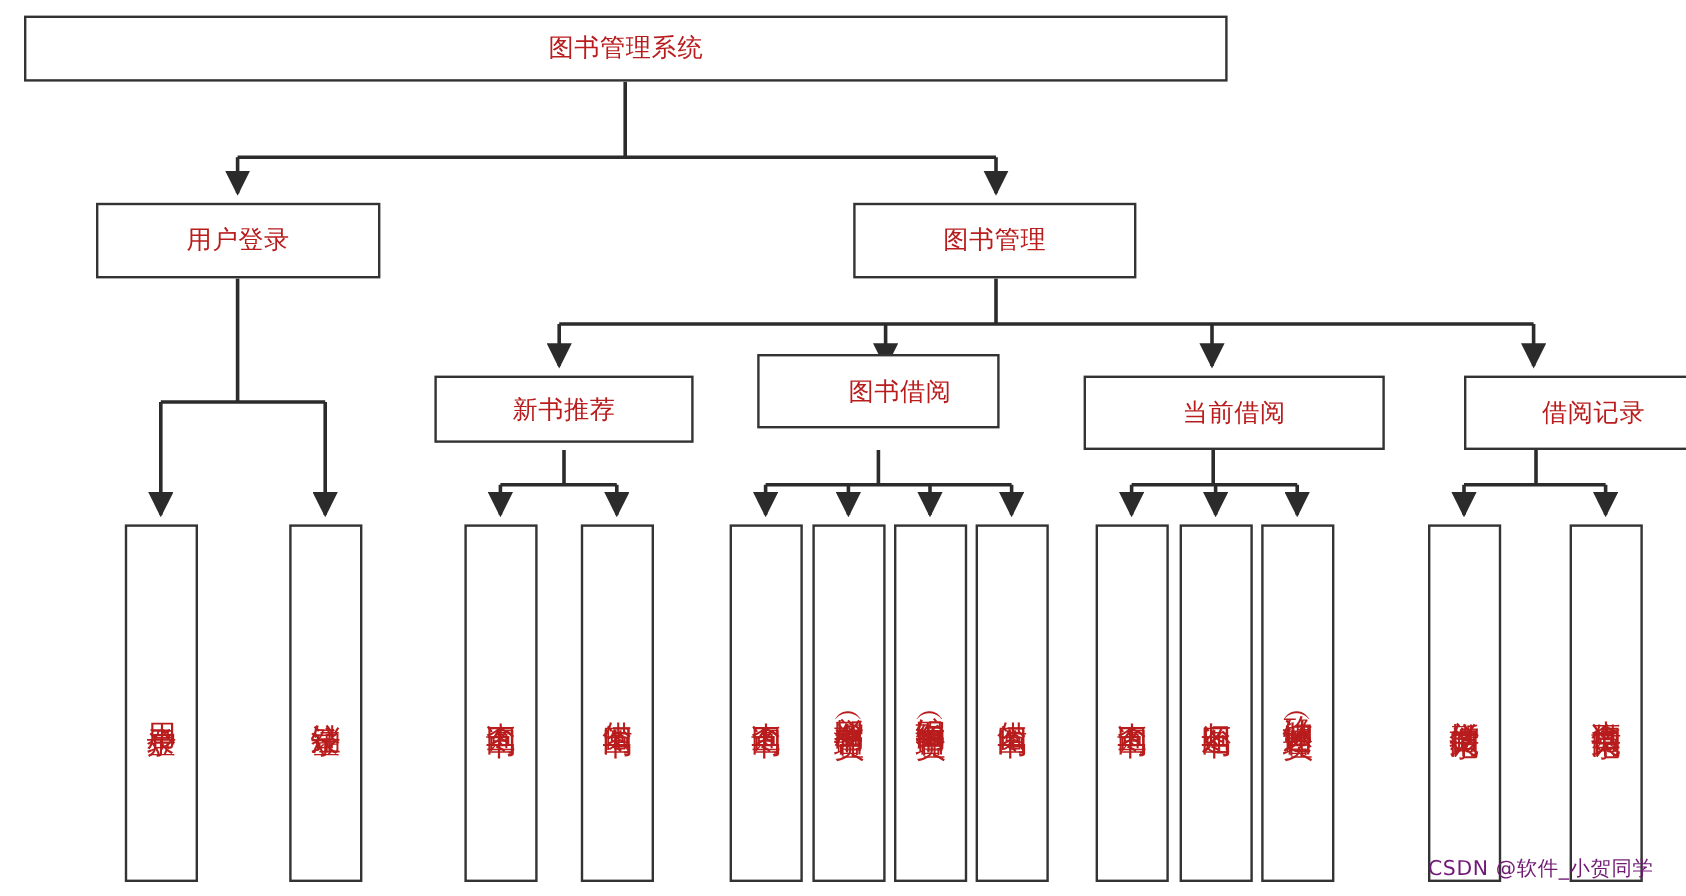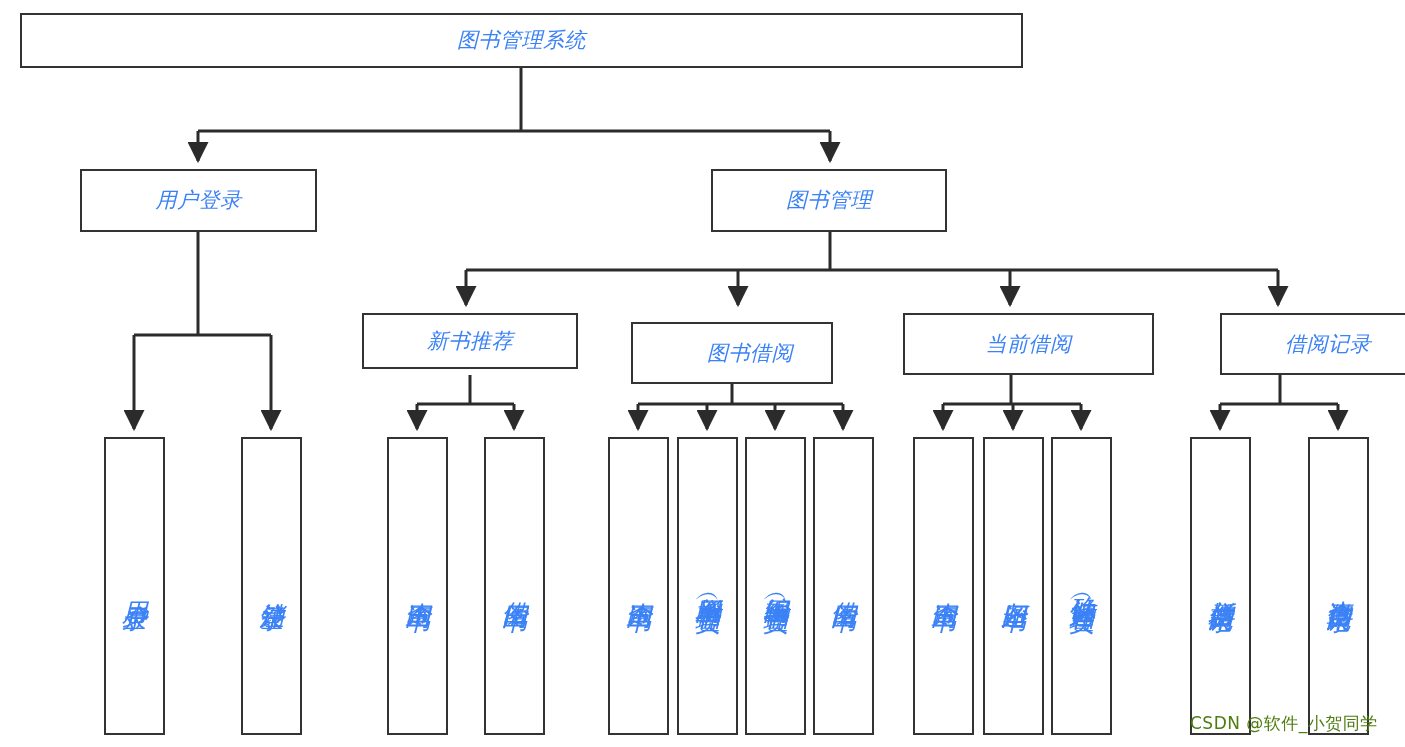--- a/index.html
+++ b/index.html
@@ -13,22 +13,21 @@
   #diagram{position:absolute;left:0;top:0;width:1405px;height:747px;}
 
   .node{
     position:absolute;
     box-sizing:border-box;
     background:#ffffff;
     border:2.5px solid #333333;
     display:flex;
     align-items:center;
     justify-content:center;
-    color:#3b82f6;
-    font-style:italic;
+    color:#b91c1c;
   }
   .node .label{
     display:block;
     text-align:center;
     line-height:1.18;
     letter-spacing:0.5px;
   }
   .node.horiz .label{
     font-size:21px;
     white-space:nowrap;
@@ -47,21 +46,21 @@
     max-height:290px;
     white-space:nowrap;
   }
 
   #connectors{position:absolute;left:0;top:0;width:1405px;height:747px;pointer-events:none;}
 
   #watermark{
     position:absolute;
     left:1190px;top:712px;
     font-size:17px;
-    color:#4d7c0f;
+    color:#701a75;
     white-space:nowrap;
     letter-spacing:0.5px;
   }
 </style>
 </head>
 <body>
 
 <div id="diagram">
 
   <svg id="connectors" viewBox="0 0 1405 747" width="1405" height="747" xmlns="http://www.w3.org/2000/svg">
@@ -121,21 +120,21 @@
   <div class="node horiz" style="left: 80px; top: 169px; width: 237px; height: 63px;">
     <span class="label">用户登录</span>
   </div>
   <div class="node horiz" style="left: 711px; top: 169px; width: 236px; height: 63px; align-items: center;">
     <span class="label">图书管理</span>
   </div>
 
   <div class="node horiz" style="left: 362px; top: 313px; width: 216px; height: 56px;">
     <span class="label">新书推荐</span>
   </div>
-  <div class="node horiz" style="left: 631px; top: 322px; width: 202px; height: 62px; padding-left: 36px;">
+  <div class="node horiz" style="left: 631px; top: 295px; width: 202px; height: 62px; padding-left: 36px;">
     <span class="label">图书借阅</span>
   </div>
   <div class="node horiz" style="left: 903px; top: 313px; width: 251px; height: 62px;">
     <span class="label">当前借阅</span>
   </div>
   <div class="node horiz" style="left: 1172px; top: 313px; width: 216px; height: 62px; margin-left: 48px;">
     <span class="label">借阅记录</span>
   </div>
 
   <div class="node vert" style="left: 104px; top: 437px; width: 61px; height: 298px;">

